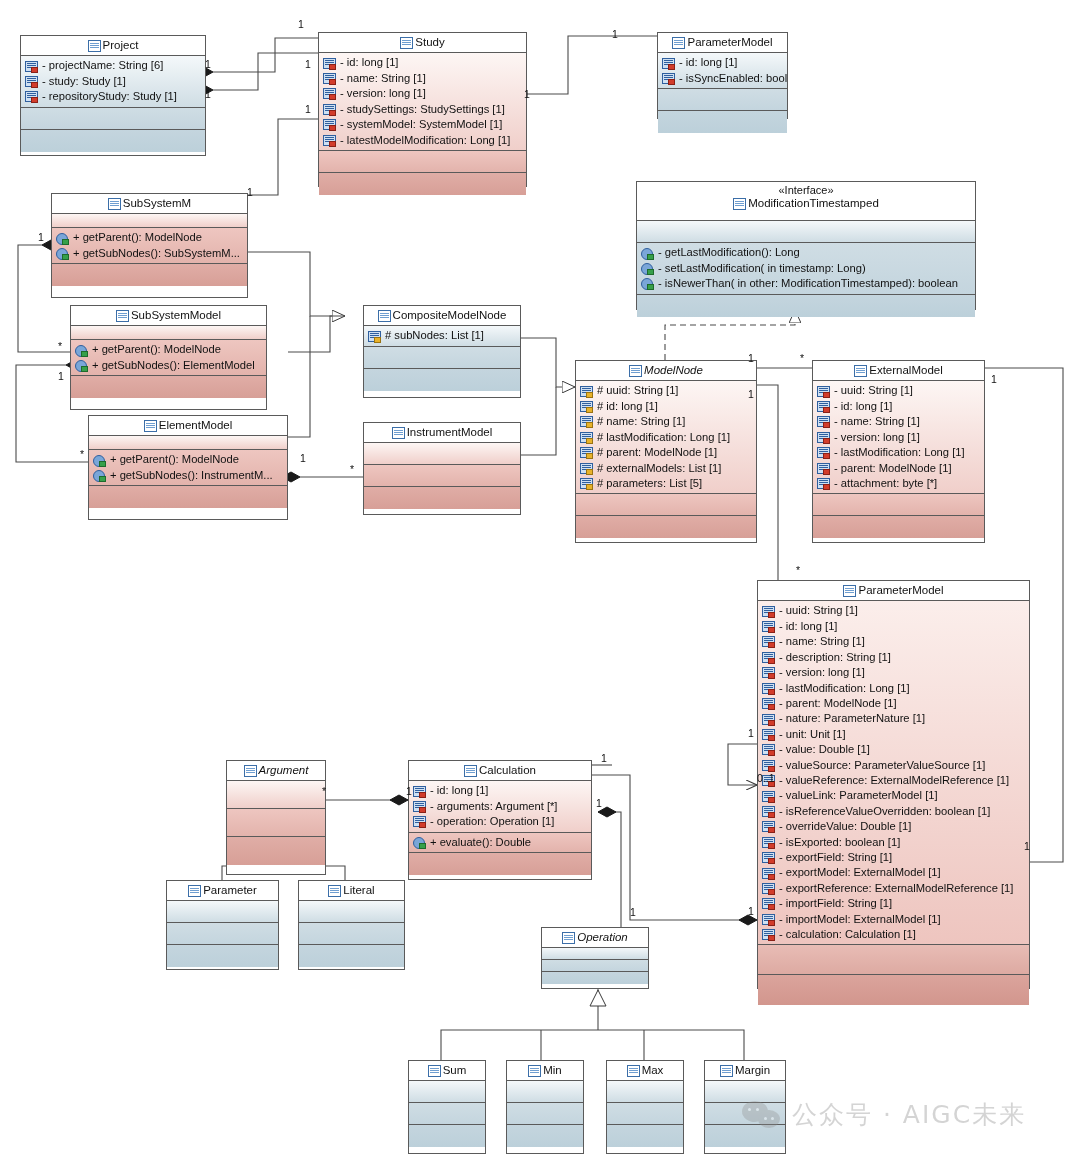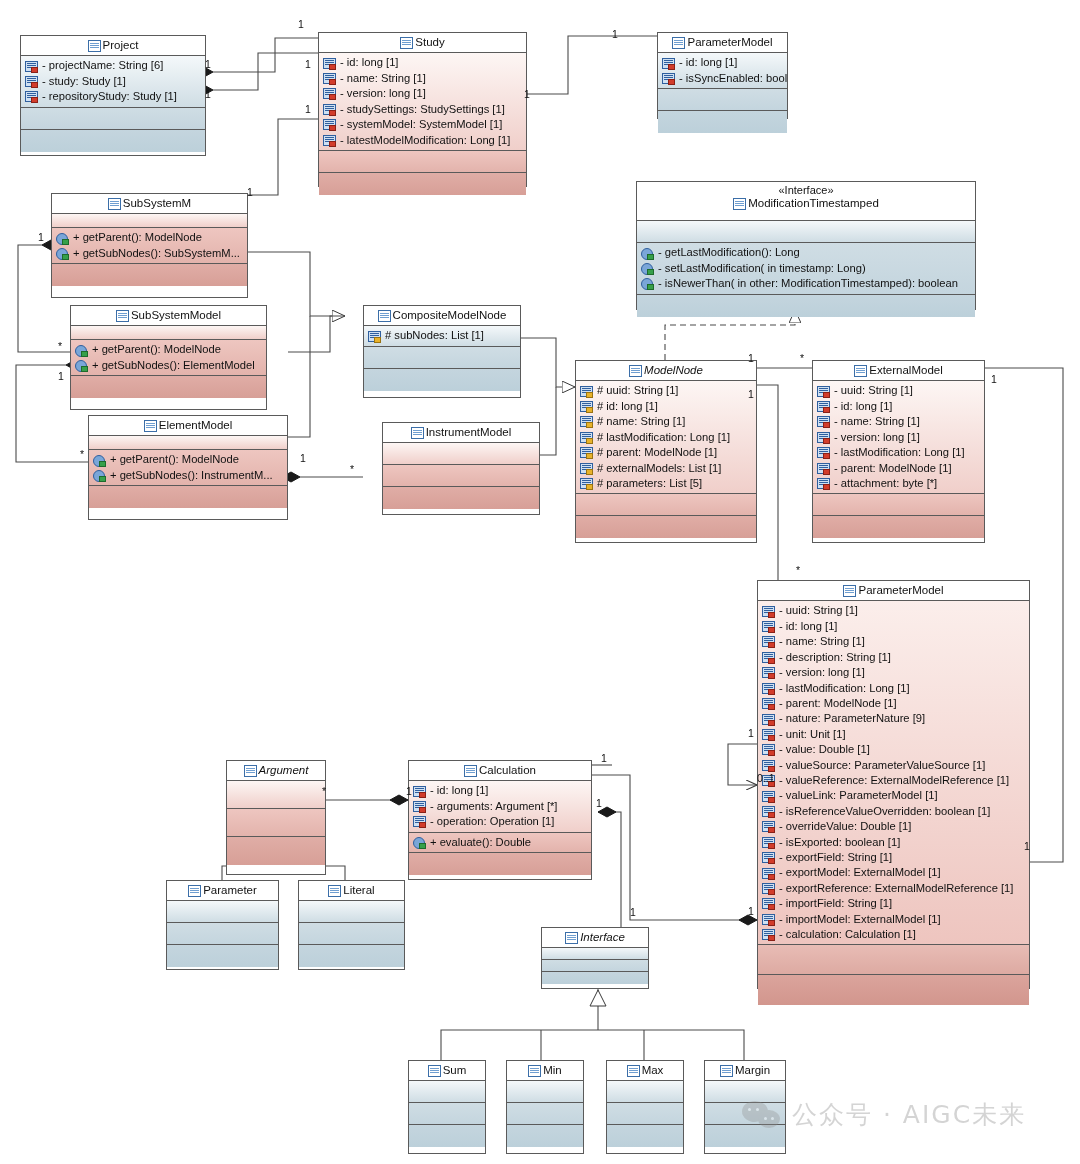--- a/index.html
+++ b/index.html
@@ -372,21 +372,21 @@
             <span class="b"></span>
             <span class="sq"></span>
           </span>
           <span class="txt"># subNodes: List [1]</span>
         </div>
     </div>
     <div class="comp c2 empty"></div>
     <div class="comp c3 empty"></div>
   </div>
 
-  <div class="cls pink" style="left:363px;top:422px;width:158px;height:93px;margin-left:19px;">
+  <div class="cls pink" style="left:363px;top:422px;width:158px;height:93px;">
     <div class="hdr">
       <span class="titleico"><i></i></span><span class="nm">InstrumentModel</span>
     </div>
     <div class="comp c1 empty"></div>
     <div class="comp c2 empty"></div>
     <div class="comp c3 empty"></div>
   </div>
 
   <div class="cls pink" style="left:575px;top:360px;width:182px;height:183px;">
     <div class="hdr">
@@ -558,21 +558,21 @@
             <span class="b"></span>
             <span class="sq"></span>
           </span>
           <span class="txt">- parent: ModelNode [1]</span>
         </div>
       <div class="row">
           <span class="ico">
             <span class="b"></span>
             <span class="sq"></span>
           </span>
-          <span class="txt">- nature: ParameterNature [9]</span>
+          <span class="txt">- nature: ParameterNature [1]</span>
         </div>
       <div class="row">
           <span class="ico">
             <span class="b"></span>
             <span class="sq"></span>
           </span>
           <span class="txt">- unit: Unit [1]</span>
         </div>
       <div class="row">
           <span class="ico">
@@ -731,21 +731,21 @@
     <div class="hdr">
       <span class="titleico"><i></i></span><span class="nm">Literal</span>
     </div>
     <div class="comp c1 empty"></div>
     <div class="comp c2 empty"></div>
     <div class="comp c3 empty"></div>
   </div>
 
   <div class="cls blue" style="left:541px;top:927px;width:108px;height:62px;">
     <div class="hdr">
-      <span class="titleico"><i></i></span><span class="nm abs">Interface</span>
+      <span class="titleico"><i></i></span><span class="nm abs">Operation</span>
     </div>
     <div class="comp c1 empty" style="min-height:12px"></div>
     <div class="comp c2 empty" style="min-height:12px"></div>
     <div class="comp c3 empty" style="min-height:12px"></div>
   </div>
 
   <div class="cls blue" style="left:408px;top:1060px;width:78px;height:94px;">
     <div class="hdr">
       <span class="titleico"><i></i></span><span class="nm">Sum</span>
     </div>

